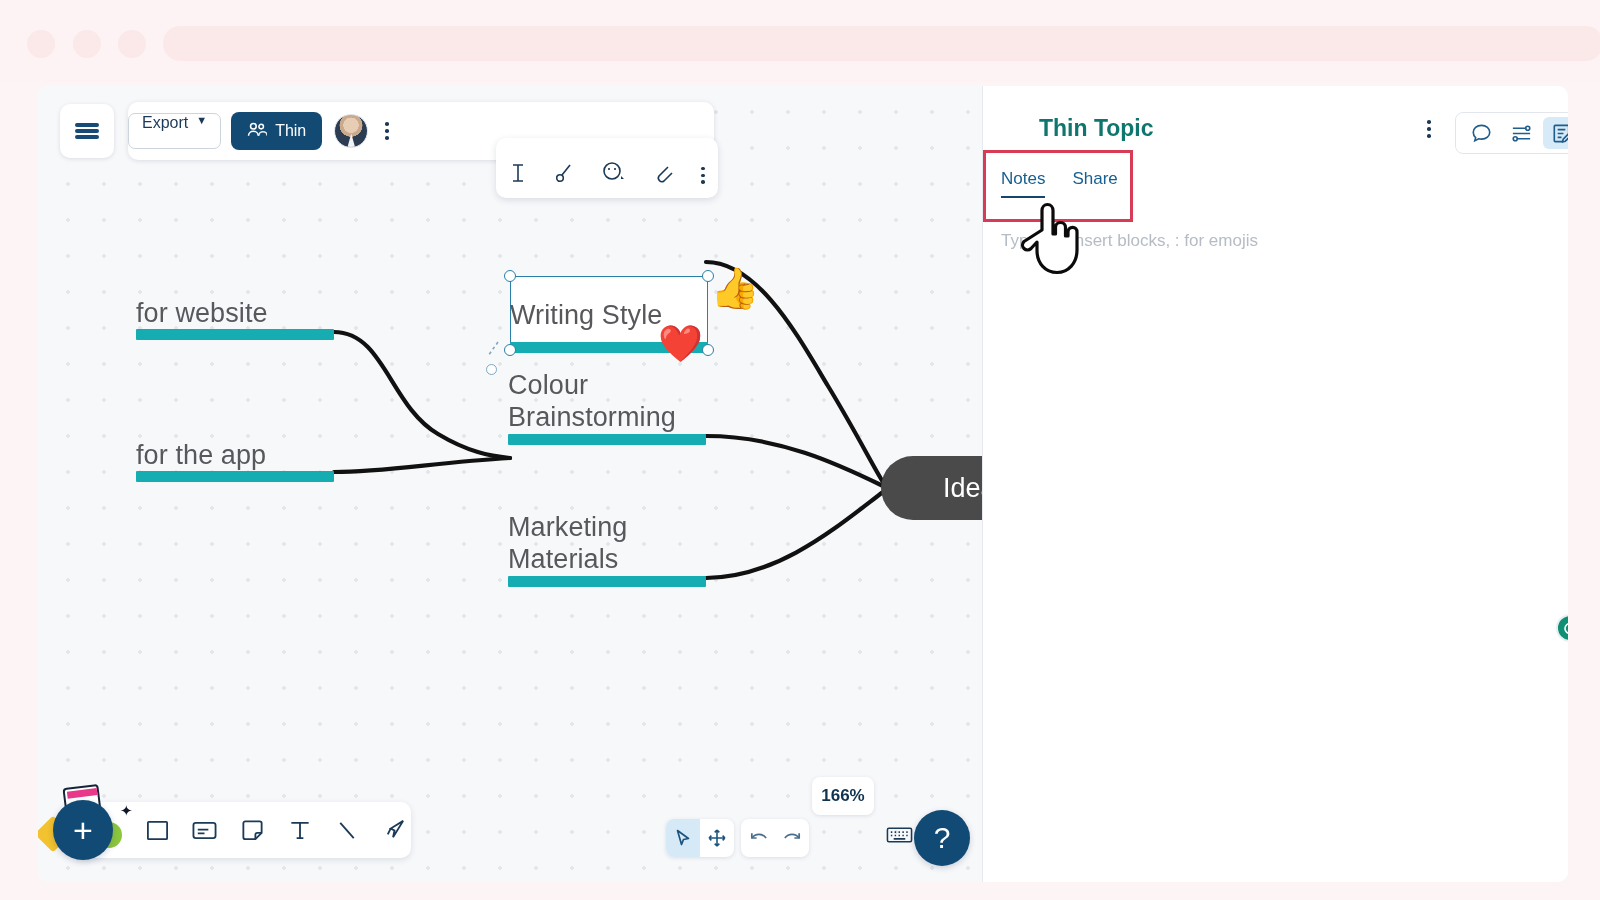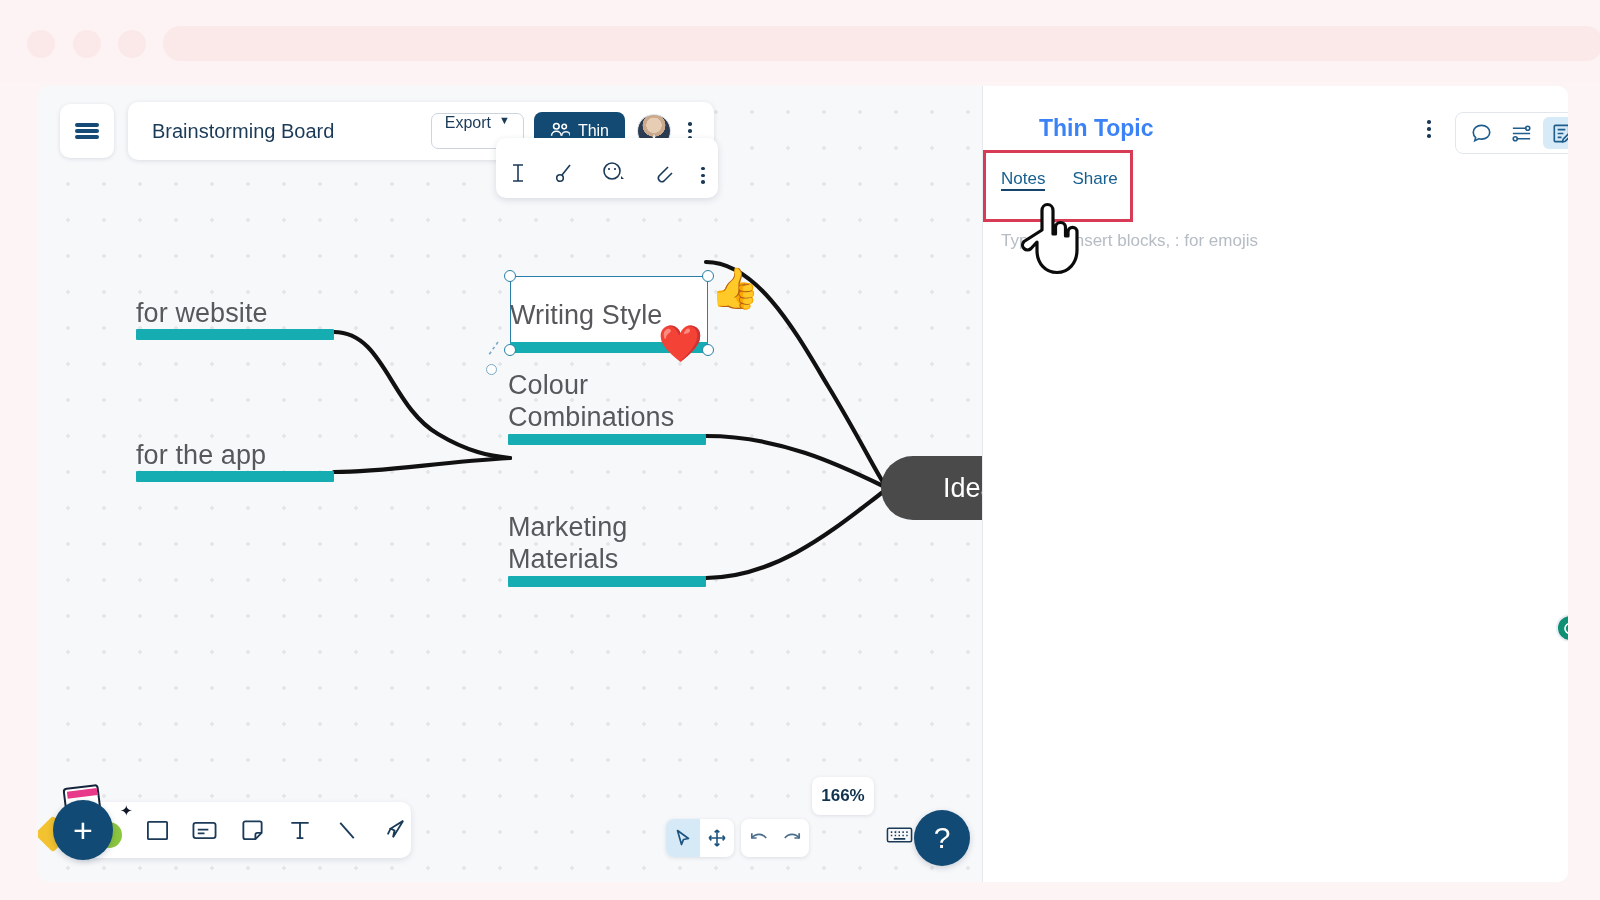--- a/index.html
+++ b/index.html
@@ -232,21 +232,21 @@
 
   
   #side-panel {
     position: absolute; left: 944px; top: 0;
     width: 586px; height: 796px;
     background: #ffffff;
     border-left: 1px solid #e6e9ee;
   }
   #panel-title {
     position: absolute; left: 56px; top: 29px;
-    font-size: 23px; font-weight: bold; color: #3b82f6;
+    font-size: 23px; font-weight: bold; color: #0f766e;
   }
   #panel-kebab {
     position: absolute; left: 444px; top: 34px;
     display: flex; flex-direction: column; gap: 3.4px; align-items: center;
     cursor: pointer;
   }
   #panel-icon-group {
     position: absolute; left: 472px; top: 26px;
     height: 42px; border-radius: 8px;
     border: 1px solid #e2e6ec; background: #fff;
@@ -263,20 +263,21 @@
     position: absolute; left: 0px; top: 64px;
     width: 150px; height: 72px;
     border: 3px solid #d73b55;
   }
   #tab-row {
     position: absolute; left: 18px; top: 83px;
     display: flex; gap: 27px;
   }
   .panel-tab {
     font-size: 17px; color: #17608f; cursor: pointer;
+    padding-bottom: 7px;
   }
   .panel-tab.active { border-bottom: 2.6px solid #15456c; font-weight: normal; }
 
   #notes-placeholder {
     position: absolute; left: 18px; top: 145px;
     font-size: 17px; color: #b6bcc4;
   }
 
   #sync-badge {
     position: absolute; left: 573px; top: 528px;
@@ -336,21 +337,21 @@
       <div class="handle" id="handle-br"></div>
       <svg style="position:absolute;left:-26px;top:62px;width:40px;height:34px;overflow:visible;">
         <path d="M14,4 L4,18" stroke="#7aa8c4" stroke-width="1.6" stroke-dasharray="3 3" fill="none"></path>
       </svg>
       <div id="ghost-handle"></div>
       <div class="sticker" style="left:200px; top:-8px;">👍</div>
     </div>
 
     <div class="node" id="node-colour-combinations" style="left:470px; top:374px;">
       <div class="node-label" style="left:0; top:-90px; width:198px;">Colour
-Combinations</div>
+Brainstorming</div>
       <div class="node-bar" style="left:0; top:-26px; width:198px;"></div>
       <div class="sticker" style="left:150px; top:-134px; font-size:36px;">❤️</div>
     </div>
 
     <div class="node" id="node-marketing-materials" style="left:470px; top:516px;">
       <div class="node-label" style="left:0; top:-90px; width:198px;">Marketing
 Materials</div>
       <div class="node-bar" style="left:0; top:-26px; width:198px;"></div>
     </div>
 
@@ -393,21 +394,20 @@
 
     <div id="hamburger-btn">
       <div>
         <div class="burger-line"></div>
         <div class="burger-line"></div>
         <div class="burger-line"></div>
       </div>
     </div>
 
     <div id="header-card">
-      <div id="board-title">Brainstorming Board</div>
       <div id="export-btn">
         <span>Export</span>
         <span style="font-size:11px;">▼</span>
       </div>
       <div id="share-btn">
         <span>
           <svg width="20" height="17" viewBox="0 0 22 18" fill="none" stroke="#fff" stroke-width="1.7">
             <circle cx="7" cy="5.4" r="3.1"></circle>
               <path d="M1.7 16c0-3 2.4-5 5.3-5s5.3 2 5.3 5"></path>
             <circle cx="15.6" cy="5.8" r="2.5"></circle>

